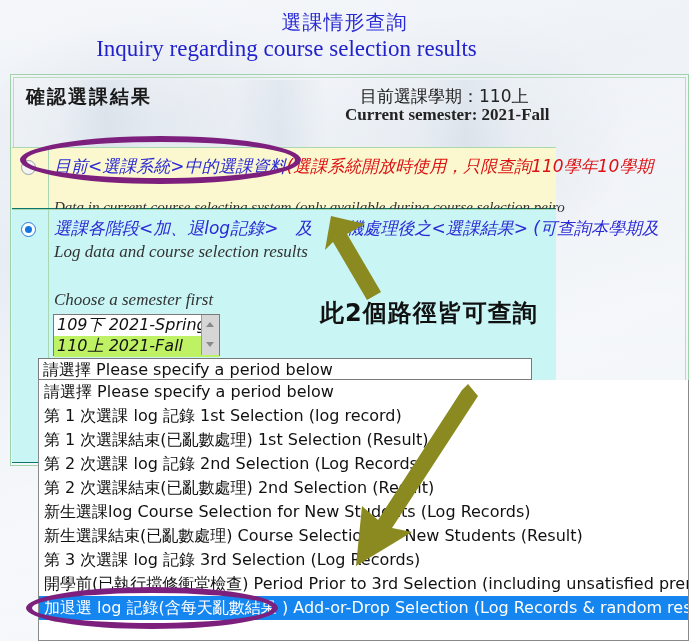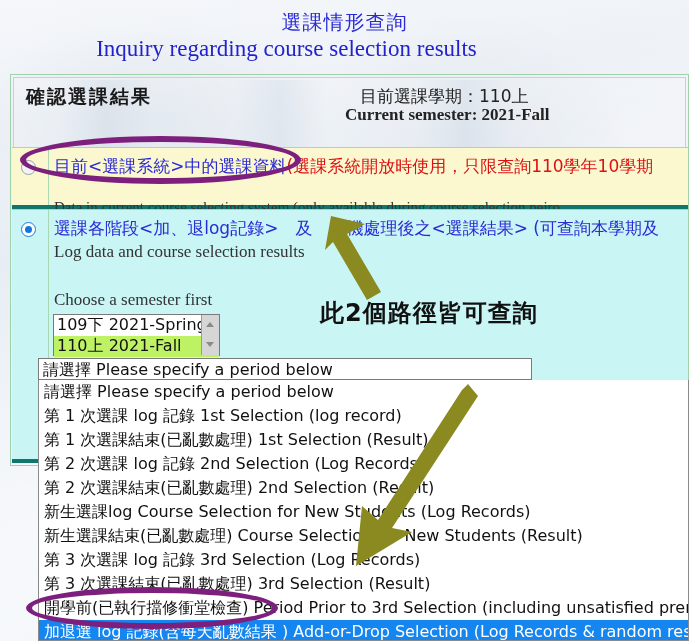--- a/index.html
+++ b/index.html
@@ -37,22 +37,22 @@
     border:1px solid #9fd2a8;background:rgba(255,255,255,0.12);box-sizing:border-box;}
   #panel-inner{position:absolute;left:2px;top:2px;width:673px;height:386px;
     border:1px solid #b7ddbe;box-sizing:border-box;}
 
   .hdr-zh{position:absolute;left:26px;top:84px;font-family:"DejaVu Sans","Liberation Sans",sans-serif;
     font-size:19px;font-weight:bold;color:#1a1a1a;letter-spacing:2px;}
   .sem-zh{position:absolute;left:360px;top:85px;font-size:17px;color:#222;}
   .sem-en{position:absolute;left:345px;top:105px;font-size:17px;color:#222;font-weight:bold;}
 
   
-  .row{position:absolute;left:12px;width:676px;box-sizing:border-box;
-    border-top:1px solid #a9d7b2;border-bottom:4px solid #0f766e;}
+  .row{position:absolute;left:12px;width:544px;box-sizing:border-box;
+    border-top:1px solid #a9d7b2;border-bottom:1px solid #0f766e;font-style:italic;}
   #row1{top:147px;height:62px;background:#fbf8cf;}
   #row2{top:209px;height:254px;background:#c9f5f5;}
   .radio-cell{position:absolute;left:0;top:0;width:36px;height:100%;
     border-right:1px solid #a9d7b2;}
   .radio{position:absolute;left:9px;top:12px;width:15px;height:15px;border-radius:50%;
     border:1px solid #9aa0a6;background:#f3f3f3;box-sizing:border-box;}
   .radio.on{border:1px solid #1d7ae0;background:#fff;}
   .radio.on:after{content:"";position:absolute;left:3px;top:3px;width:7px;height:7px;
     border-radius:50%;background:#1575e0;}
   .cell{position:absolute;left:37px;top:0;right:0;height:100%;}
@@ -161,21 +161,20 @@
 
 <div id="dropdown">
     <div class="item zh">請選擇 Please specify a period below</div>
     <div class="item zh">第 1 次選課 log 記錄 1st Selection (log record)</div>
     <div class="item zh">第 1 次選課結束(已亂數處理) 1st Selection (Result)</div>
     <div class="item zh">第 2 次選課 log 記錄 2nd Selection (Log Records)</div>
     <div class="item zh">第 2 次選課結束(已亂數處理) 2nd Selection (Result)</div>
     <div class="item zh">新生選課log Course Selection for New Students (Log Records)</div>
     <div class="item zh">新生選課結束(已亂數處理) Course Selection for New Students (Result)</div>
     <div class="item zh">第 3 次選課 log 記錄 3rd Selection (Log Records)</div>
-    <div class="item zh">第 3 次選課結束(已亂數處理) 3rd Selection (Result)</div>
     <div class="item zh">開學前(已執行擋修衝堂檢查) Period Prior to 3rd Selection (including unsatisfied prerequisit</div>
     <div class="item zh sel">加退選 log 記錄(含每天亂數結果 ) Add-or-Drop Selection (Log Records &amp; random result )</div>
   </div>
 
 <svg class="arrow" style="left:325px;top:210px;" width="110" height="90" viewBox="0 0 110 90">
   <polygon points="6,6 40,14 22,24 56,82 42,90 8,32 0,40" fill="#8a8a20"></polygon>
 </svg>
 
 <svg class="arrow" style="left:350px;top:380px;" width="130" height="190" viewBox="0 0 130 190">
   <polygon points="118,4 128,16 42,148 62,152 6,186 12,126 28,140 112,10" fill="#8a8a20"></polygon>

